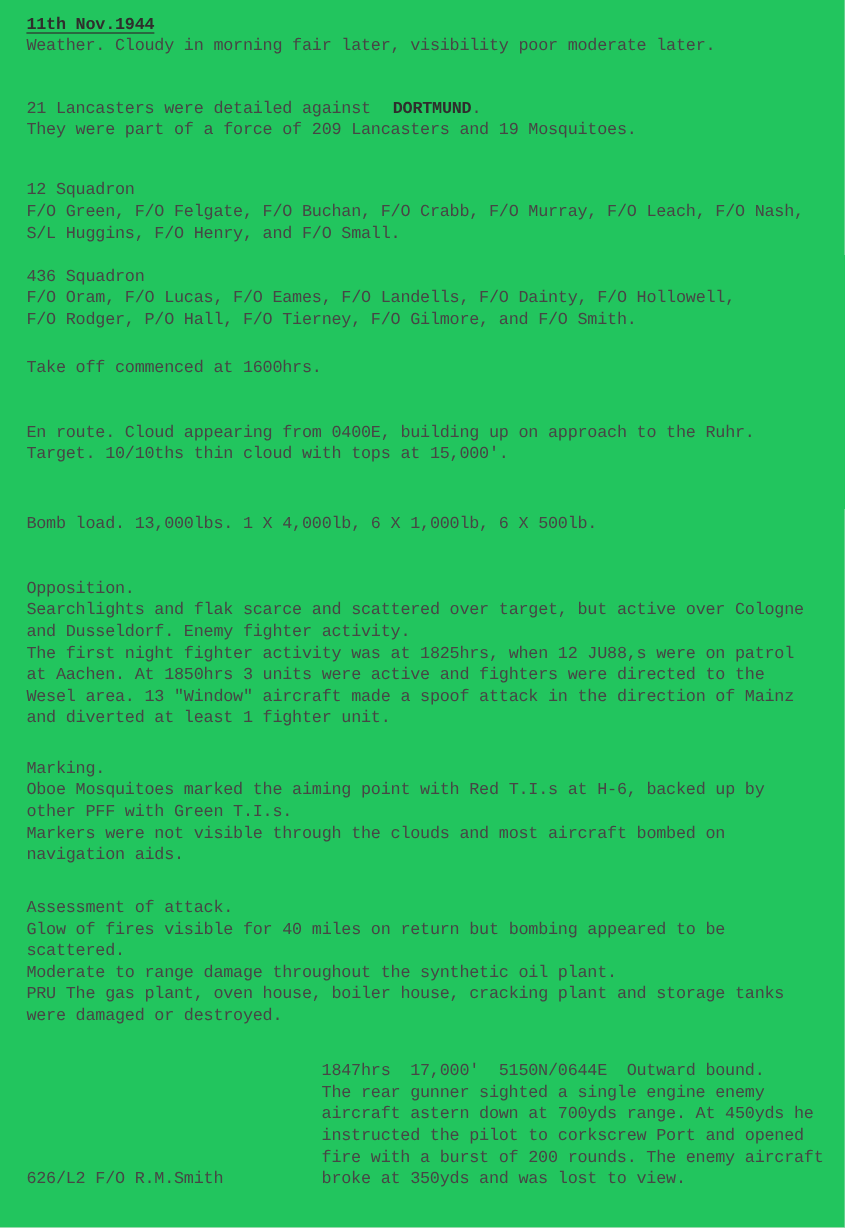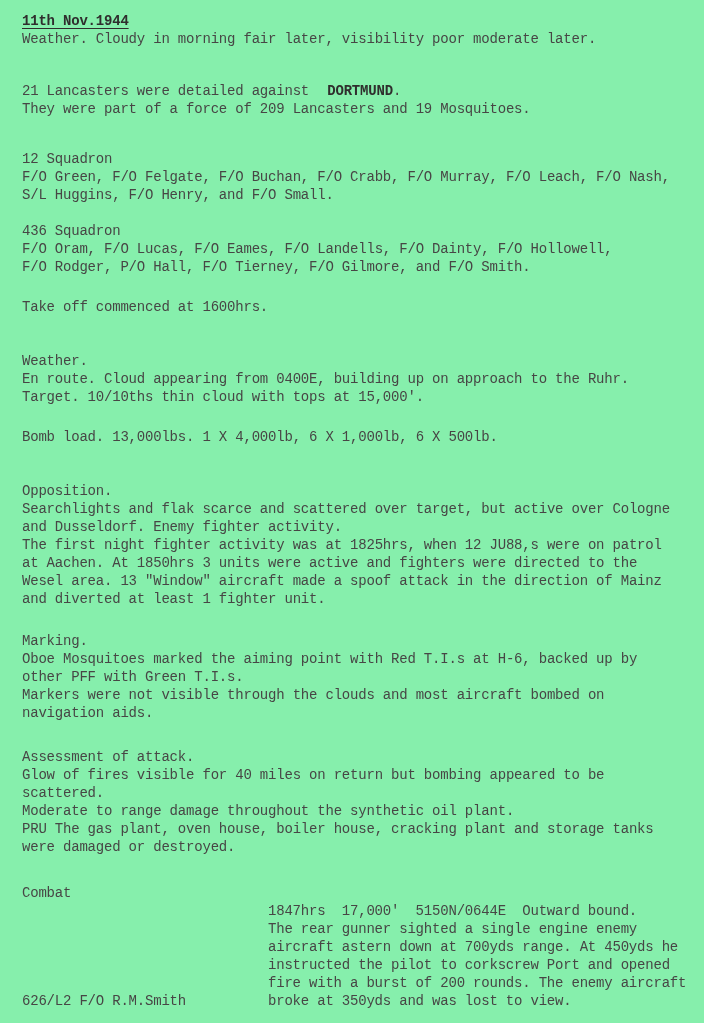--- a/index.html
+++ b/index.html
@@ -4,21 +4,21 @@
 <style>
   html, body {
     margin: 0;
     padding: 0;
     background: #e9e8e5;
   }
   .page {
     position: relative;
     width: 704px;
     height: 1023px;
-    background: #86efac;
+    background: #22c55e;
     overflow: hidden;
     font-family: "Liberation Mono", "DejaVu Sans Mono", monospace;
     font-size: 14px;
     line-height: 18px;
     color: #474645;
   }
   .block {
     position: absolute;
     left: 22px;
     right: 6px;
@@ -75,21 +75,20 @@
     <div class="line">436 Squadron</div>
     <div class="line">F/O Oram, F/O Lucas, F/O Eames, F/O Landells, F/O Dainty, F/O Hollowell,</div>
     <div class="line">F/O Rodger, P/O Hall, F/O Tierney, F/O Gilmore, and F/O Smith.</div>
   </div>
 
   <div class="block" style="top:298px">
     <div class="line">Take off commenced at 1600hrs.</div>
   </div>
 
   <div class="block" style="top:352px">
-    <div class="line">Weather.</div>
     <div class="line">En route. Cloud appearing from 0400E, building up on approach to the Ruhr.</div>
     <div class="line">Target. 10/10ths thin cloud with tops at 15,000'.</div>
   </div>
 
   <div class="block" style="top:428px">
     <div class="line">Bomb load. 13,000lbs. 1 X 4,000lb, 6 X 1,000lb, 6 X 500lb.</div>
   </div>
 
   <div class="block" style="top:482px">
     <div class="line">Opposition.</div>
@@ -112,21 +111,20 @@
   <div class="block" style="top:748px">
     <div class="line">Assessment of attack.</div>
     <div class="line">Glow of fires visible for 40 miles on return but bombing appeared to be</div>
     <div class="line">scattered.</div>
     <div class="line">Moderate to range damage throughout the synthetic oil plant.</div>
     <div class="line">PRU The gas plant, oven house, boiler house, cracking plant and storage tanks</div>
     <div class="line">were damaged or destroyed.</div>
   </div>
 
   <div class="block" style="top:884px">
-    <div class="line">Combat</div>
     <div class="combat-row">
       <div class="combat-left">
         <div class="line">626/L2 F/O R.M.Smith</div>
       </div>
       <div class="combat-right">
         <div class="line">1847hrs  17,000'  5150N/0644E  Outward bound.</div>
         <div class="line">The rear gunner sighted a single engine enemy</div>
         <div class="line">aircraft astern down at 700yds range. At 450yds he</div>
         <div class="line">instructed the pilot to corkscrew Port and opened</div>
         <div class="line">fire with a burst of 200 rounds. The enemy aircraft</div>

